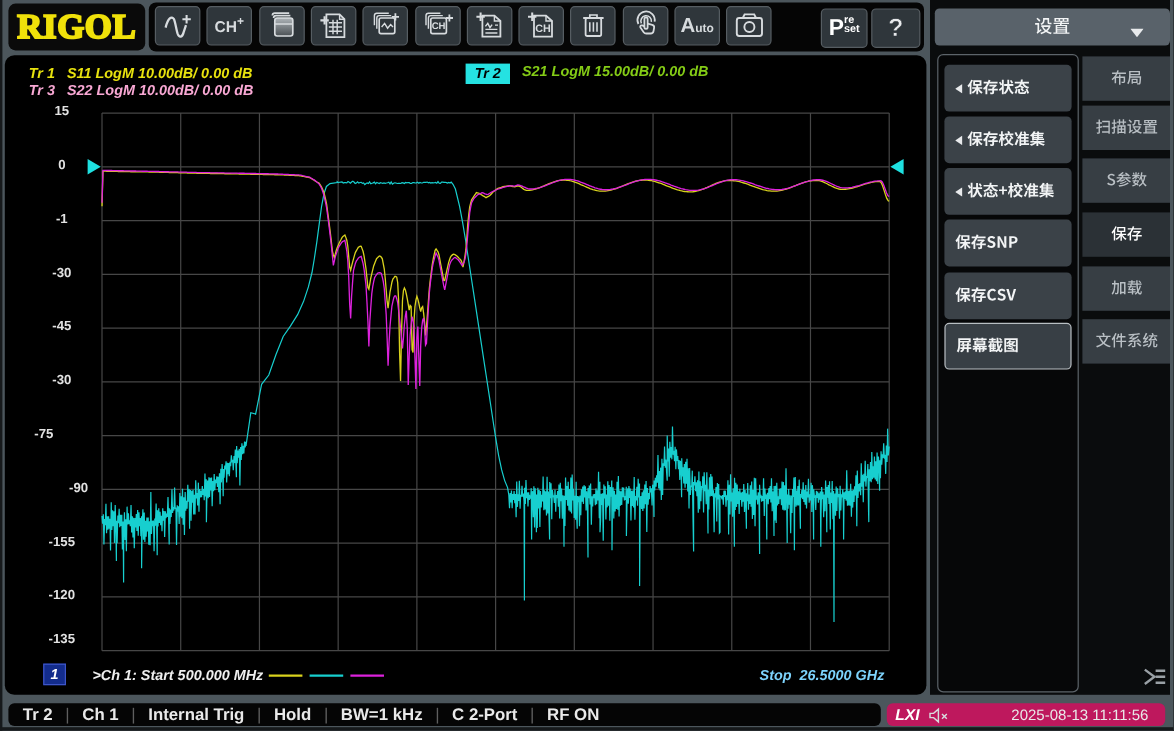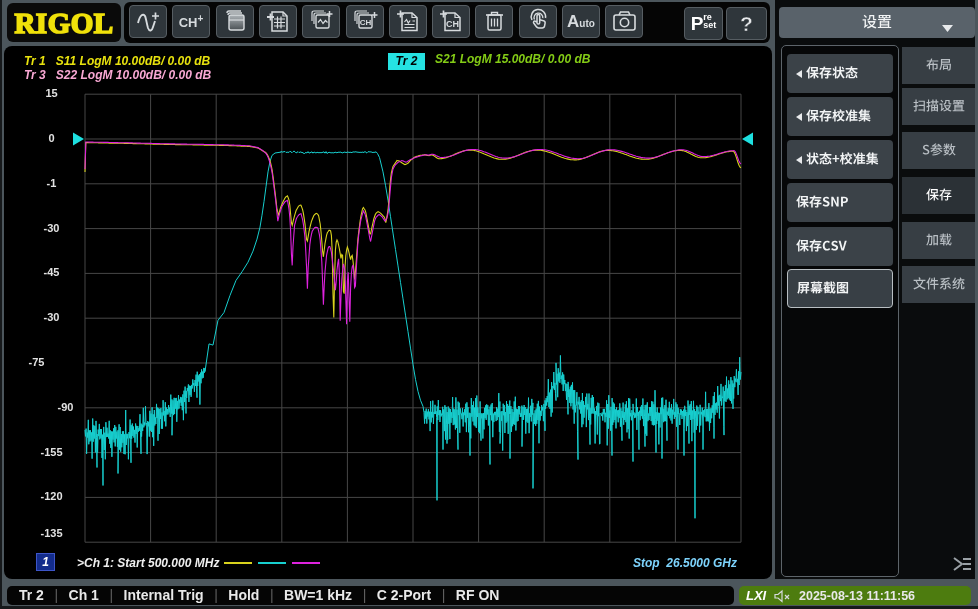--- a/index.html
+++ b/index.html
@@ -20,21 +20,21 @@
   border:1px solid #5d646a; border-radius:5px; }
 .pbtn { position:absolute; left:5px; width:106px; height:39px; background:#3b4248; border-radius:4px;
   display:flex; align-items:center; padding-left:9px; }
 .pbtn.focus { border:1px solid #b9bfc3; background:#383f45; }
 #rmenu { position:absolute; left:127px; top:42px; width:73px; height:537px; }
 .rbtn { position:absolute; left:0px; width:73px; height:37px; background:#373e44;
   display:flex; align-items:center; justify-content:center; }
 .rbtn.act { background:#2b3136; color:#fff; }
 #statusbar { left:7px; top:586px; width:727px; height:19px; border-radius:5px; background:#050505;
   color:#e9e9e9; font-size:14px; font-weight:700; }
-#statusbar2 { left:739px; top:586px; width:232px; height:19px; border-radius:5px; background:#4d7c0f;
+#statusbar2 { left:739px; top:586px; width:232px; height:19px; border-radius:5px; background:#be185d;
   color:#e9e9e9; font-size:13px; font-weight:700; }
 #statusbar .sep { color:#5f5f5f; font-weight:400; padding:0 10.5px; }
 .lab { position:absolute; color:#e2e2e2; font-size:12px; font-weight:700;font-style:italic; }
 .ylab { position:absolute; width:33px; text-align:center; color:#e2e2e2; font-size:11px; font-weight:700; }
 </style></head>
 <body>
 <div style="position:absolute;left:0;top:0;width:2px;height:609px;background:#16191b"></div>
 <div style="position:absolute;left:0;top:606px;width:978px;height:3px;background:#16191b"></div>
 <div class="blk" id="logo">RIGOL</div>
 <div class="blk" id="toolbar"></div>
@@ -341,13 +341,13 @@
 </div>
 <div class="blk" id="statusbar">
   <div style="position:absolute;left:12px;top:1px">Tr 2<span class="sep">|</span>Ch 1<span class="sep">|</span>Internal Trig<span class="sep">|</span>Hold<span class="sep">|</span>BW=1 kHz<span class="sep">|</span>C 2-Port<span class="sep">|</span>RF ON</div>
 </div>
 <div class="blk" id="statusbar2">
   <div style="position:absolute;left:7px;top:2px;font-style:italic;font-weight:700;color:#fff;font-size:13px">LXI</div>
   <svg width="18" height="15" style="position:absolute;left:34px;top:3px">
       <path d="M2 5.5 h3 l4 -3.5 v10.5 l-4 -3.5 h-3 z" fill="none" stroke="#d7dbde" stroke-width="1.2"></path>
       <path d="M12 6 l4 4 M16 6 l-4 4" stroke="#d7dbde" stroke-width="1.2"></path>
     </svg>
-  <div style="position:absolute;left:60px;top:3px;width:171px;text-align:left;color:#e9e9e9;font-weight:700;font-size:12.5px">2025-08-13 11:11:56</div>
+  <div style="position:absolute;left:47px;top:3px;width:171px;text-align:right;color:#e9e9e9;font-weight:400;font-size:12.5px">2025-08-13 11:11:56</div>
 </div>
 </body></html>

